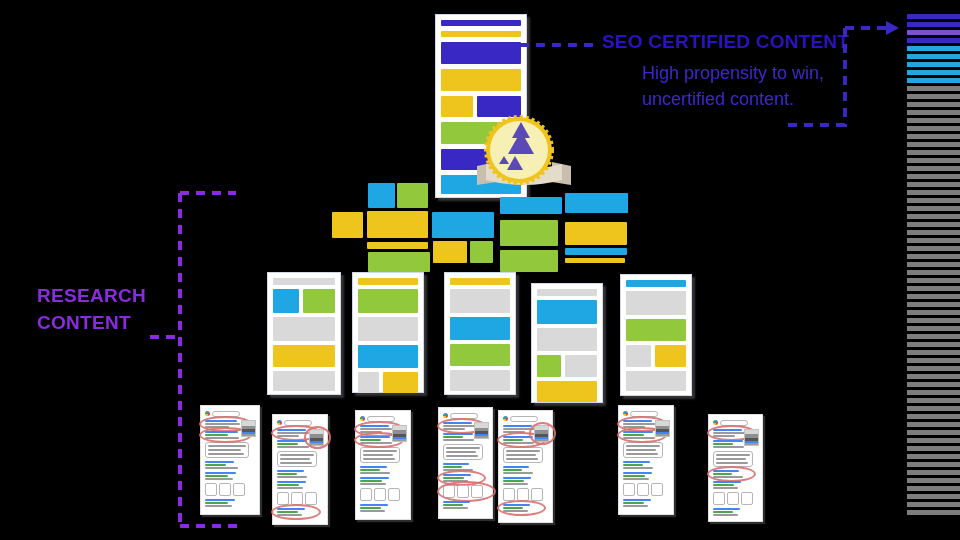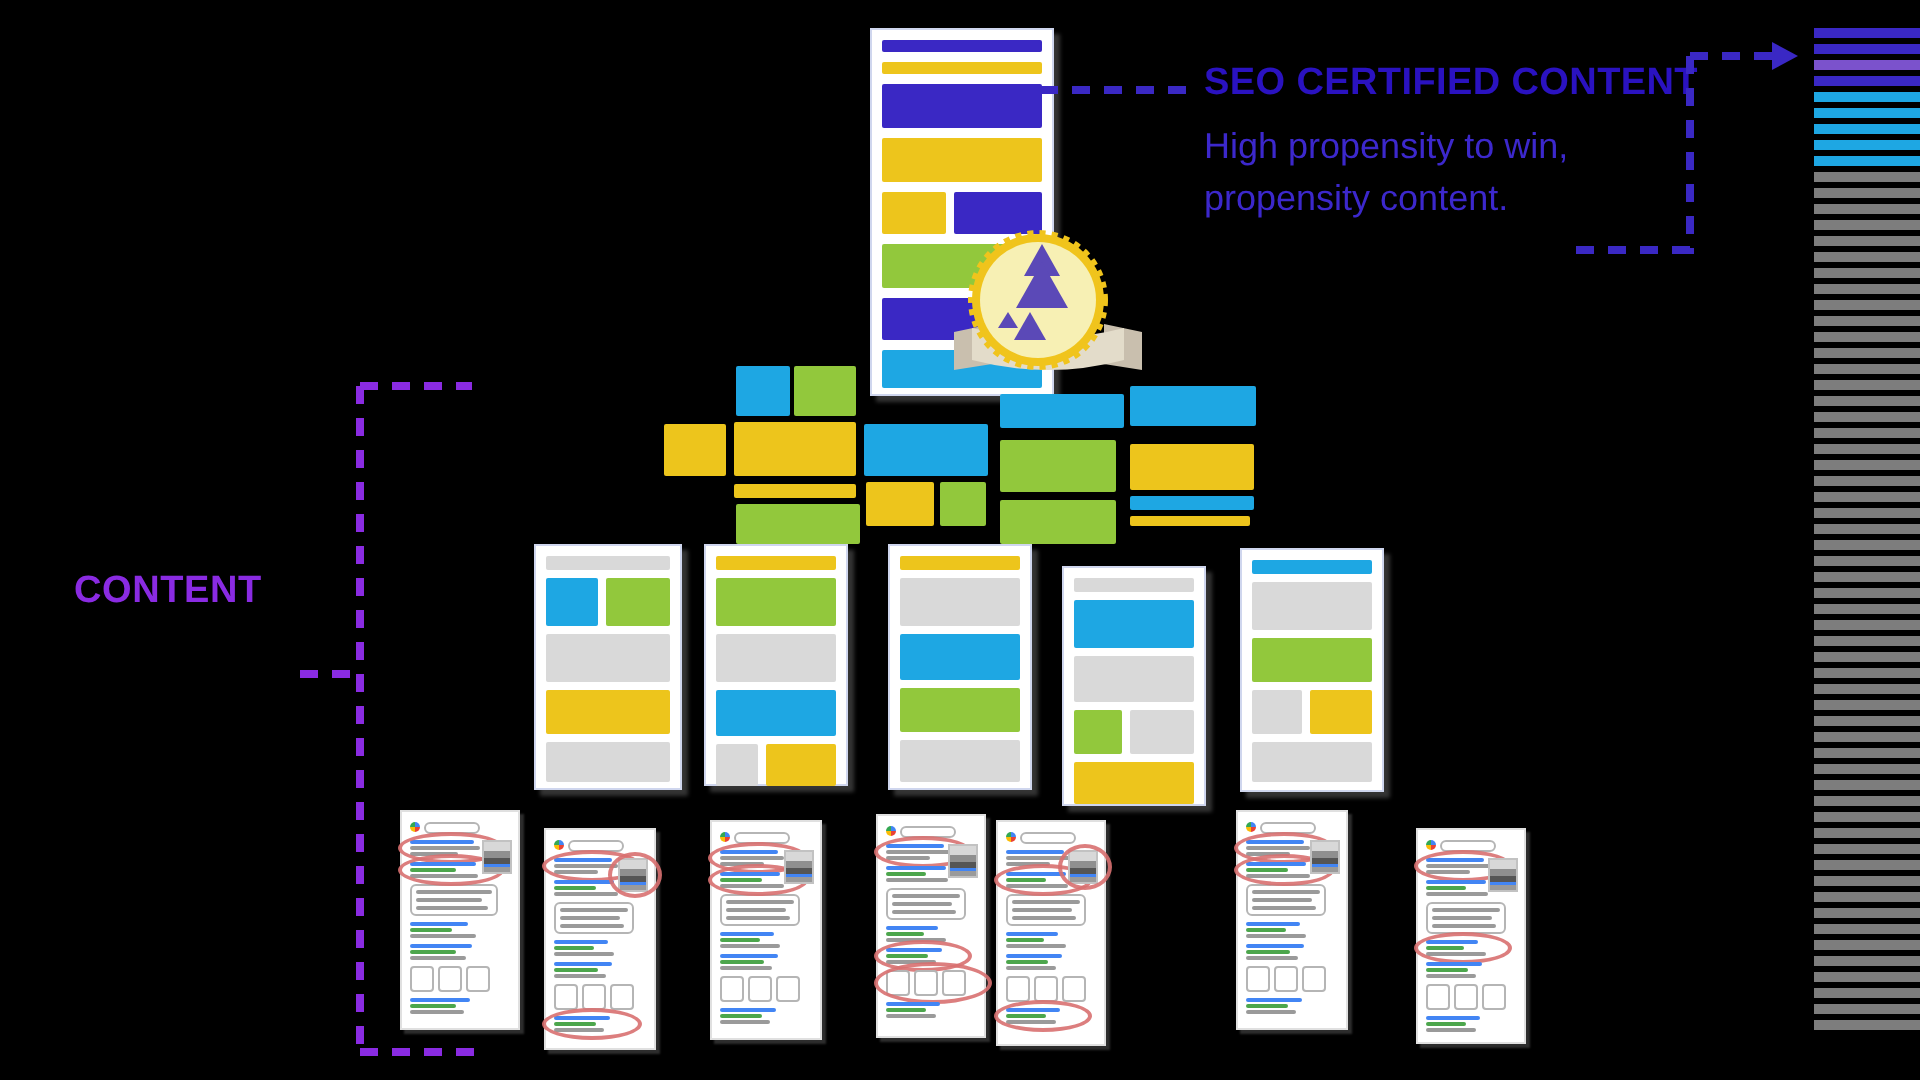--- a/index.html
+++ b/index.html
@@ -9,21 +9,21 @@
     font-family:"Liberation Sans", sans-serif;
   }
   .abs{position:absolute;}
   
   .dash-h{height:4px;background:repeating-linear-gradient(90deg,var(--c) 0 9px,transparent 9px 16px);}
   .dash-v{width:4px;background:repeating-linear-gradient(180deg,var(--c) 0 9px,transparent 9px 16px);}
   .arrow-right{width:0;height:0;border-top:7px solid transparent;border-bottom:7px solid transparent;border-left:13px solid var(--c);}
   
   #seo-label{left:602px;top:31px;width:250px;}
   #seo-title{font-size:19px;font-weight:bold;letter-spacing:.2px;margin-bottom:7px;}
-  .seo-line{font-size:18px;line-height:26px;}
+  .seo-line{font-size:18px;line-height:26px;margin-left:40px;}
   #competitive-label{left:37px;top:282px;width:170px;font-size:19px;font-weight:bold;line-height:27px;letter-spacing:.3px;}
   
   .wcard{background:#fff;border:1px solid #cfd6ee;box-shadow:3px 3px 2px rgba(150,150,150,.35);display:flex;flex-direction:column;}
   .wcard .crow{display:flex;gap:4px;flex:0 0 auto;}
   .wcard .cell{border-radius:1px;}
   
   .tile{position:absolute;border-radius:1px;}
   #rank-strip{left:907px;top:14px;width:53px;}
   .strip-bar{height:5px;margin-bottom:3px;}
   
@@ -87,21 +87,21 @@
       <polygon points="32,44 37,52 27,52"></polygon>
       <polygon points="43,44 51,58 35,58"></polygon>
     </g>
   </svg>
 
   <div class="abs dash-h" style="--c:#3a28c4;left:520px;top:43px;width:76px;"></div>
 
   <div id="seo-label" class="abs">
     <div id="seo-title" style="color: rgb(42, 18, 192);">SEO CERTIFIED CONTENT</div>
     <div class="seo-line" style="color: rgb(60, 40, 204);">High propensity to win,</div>
-    <div class="seo-line" style="color: rgb(60, 40, 204);">propensity content.</div>
+    <div class="seo-line" style="color: rgb(60, 40, 204);">uncertified content.</div>
   </div>
 
   <div class="abs dash-h" style="--c:#3a28c4;left:788px;top:123px;width:57px;"></div>
   <div class="abs dash-v" style="--c:#3a28c4;left:843px;top:28px;height:99px;"></div>
   <div class="abs dash-h" style="--c:#3a28c4;left:845px;top:26px;width:41px;"></div>
   <div class="abs arrow-right" style="--c:#3a28c4;left:886px;top:21px;"></div>
 
   <div id="rank-strip" class="abs">
       <div class="strip-bar" style="background: rgb(58, 40, 196);"></div>
       <div class="strip-bar" style="background: rgb(58, 40, 196);"></div>
@@ -575,16 +575,17 @@
         <div class="thumb"></div>
       </div>
     </div>
 
   <div class="abs dash-h" style="--c:#8a2be2;left:180px;top:191px;width:56px;"></div>
   <div class="abs dash-v" style="--c:#8a2be2;left:178px;top:193px;height:333px;"></div>
   <div class="abs dash-h" style="--c:#8a2be2;left:180px;top:524px;width:64px;"></div>
   <div class="abs dash-h" style="--c:#8a2be2;left:150px;top:335px;width:28px;"></div>
 
   <div id="competitive-label" class="abs" style="color: rgb(138, 43, 226);">
+    <div>RESEARCH</div>
     <div>CONTENT</div>
   </div>
 
 </div>
 
 </body></html>

